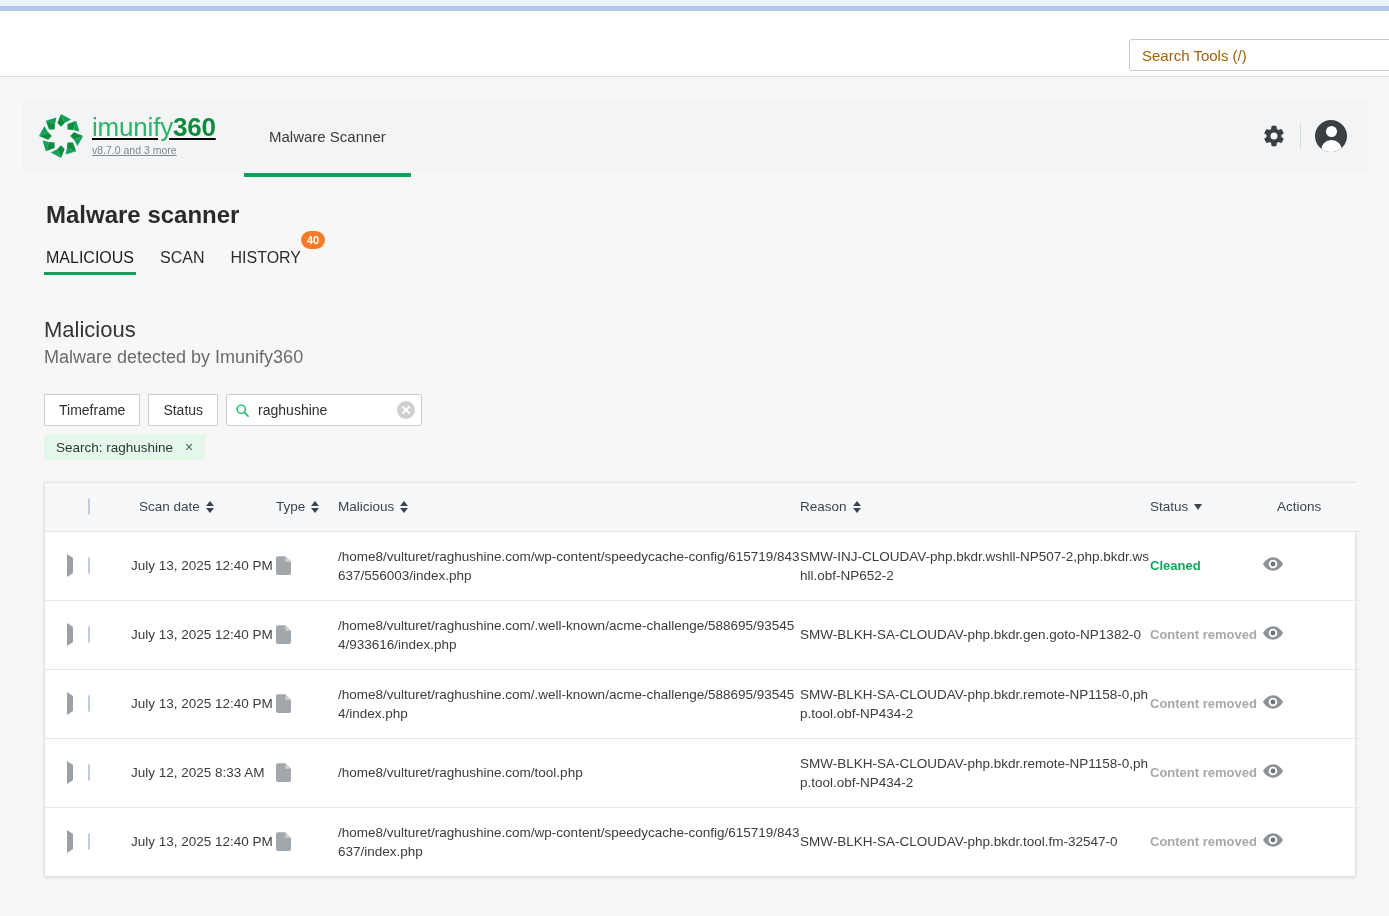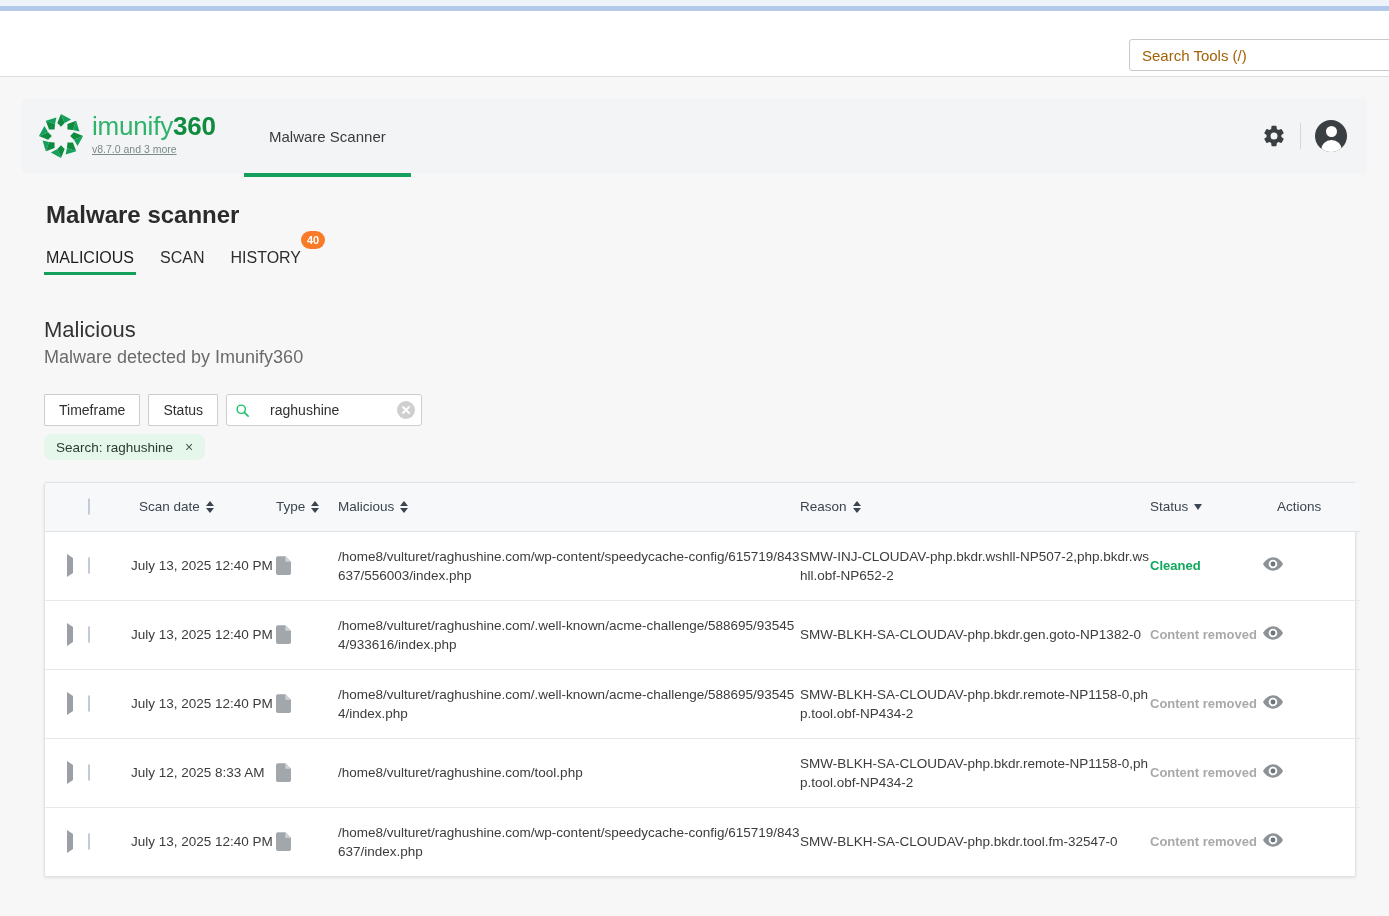--- a/index.html
+++ b/index.html
@@ -41,23 +41,24 @@
   .app-header {
     margin-top: 22px;
     height: 74px;
     background: #f2f4f5;
     border-radius: 4px;
     display: flex;
     align-items: center;
     position: relative;
   }
   .brand {
-    display: flex; 
+    display: flex; align-items: center;
     padding-left: 16px;
     width: 222px;
+    text-decoration: underline;
   }
   .brand-mark { width: 46px; height: 46px; flex: 0 0 46px; }
   .brand-texts { margin-left: 8px; }
   .brand-word {
     font-size: 26px; line-height: 26px; letter-spacing: -0.2px;
     font-weight: 400;
   }
   .brand-word .lite { color: #2fb36a; }
   .brand-word .bold { color: #0f8b3e; font-weight: 700; }
   .brand-ver {
@@ -163,21 +164,21 @@
     display: flex; align-items: center;
     cursor: pointer;
   }
   .search-box {
     height: 32px; width: 196px;
     background: #fff;
     border: 1px solid #cdcdcd;
     border-radius: 3px;
     display: flex; align-items: center;
     padding: 0 6px 0 8px;
-    gap: 20px;
+    gap: 8px;
   }
   .search-box .val {
     flex: 1;
     font-size: 14px; color: #2f2f2f;
   }
   .clear-btn {
     width: 18px; height: 18px; border-radius: 50%;
     background: #cfcfcf;
     position: relative; cursor: pointer; flex: 0 0 18px;
   }
@@ -187,21 +188,21 @@
   }
   .clear-btn::before { transform: rotate(45deg); }
   .clear-btn::after  { transform: rotate(-45deg); }
 
   .chips {
     margin: 8px 0 0 22px;
     display: flex;
   }
   .chip {
     background: #e5f6eb;
-    border-radius: 8px;
+    border-radius: 0;
     height: 26px;
     display: flex; align-items: center; gap: 12px;
     padding: 0 12px;
     font-size: 13.5px; color: #2c3a31;
     cursor: pointer;
   }
   .chip .x { color: #4b5b51; font-size: 14px; line-height: 1; }
 
   
   .table-card {

